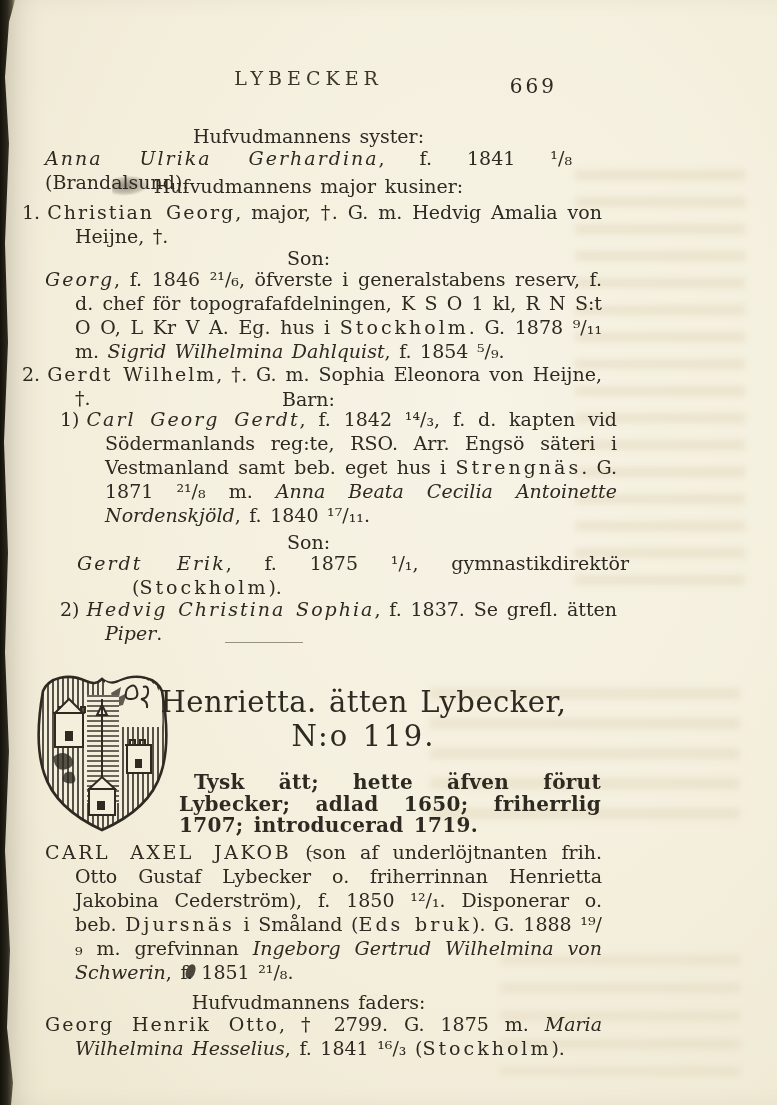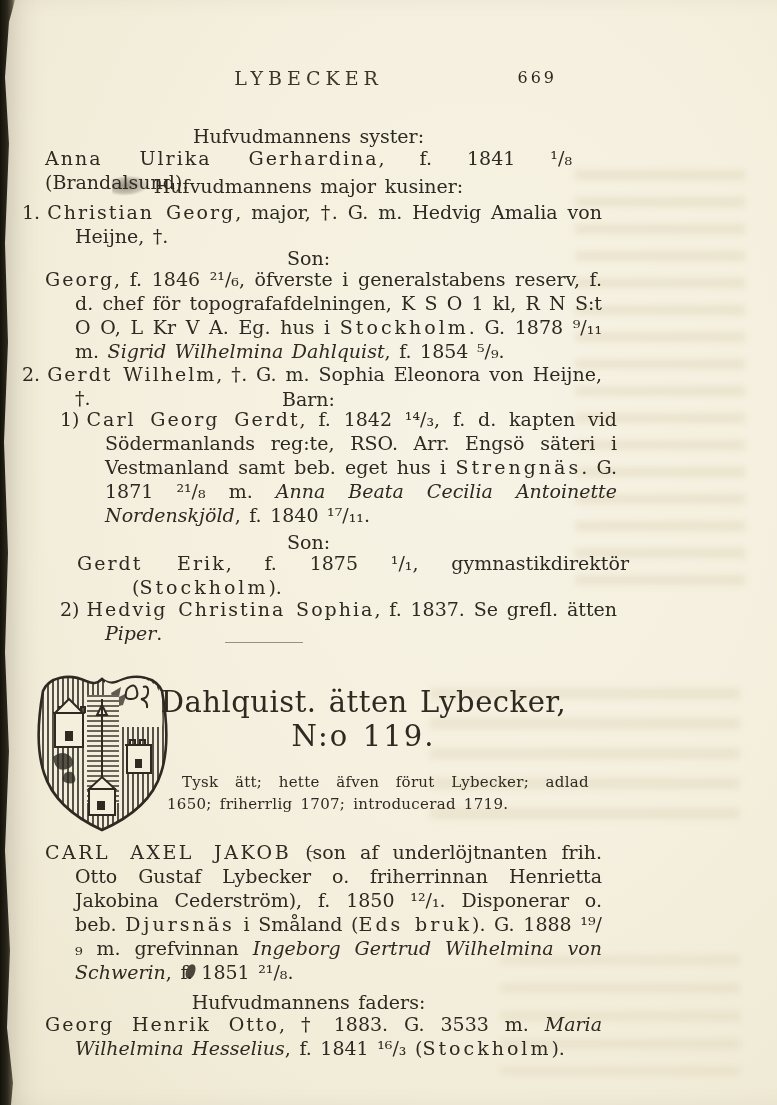--- a/index.html
+++ b/index.html
@@ -38,32 +38,32 @@
   }
   .content{position:absolute;left:45px;top:0;width:527px;}
   .block{position:absolute;width:527px;font-size:19px;line-height:24px;
          text-align:justify;word-spacing:2.5px;}
   .center{text-align:center;}
   .hang{padding-left:30px;text-indent:-30px;}
   .hang-out{padding-left:30px;text-indent:-53px;}
   .child{left:15px;width:512px;padding-left:45px;text-indent:-45px;}
   .hang-deep{left:32px;width:497px;padding-left:55px;text-indent:-55px;}
   .marker{margin-right:7px;}
-  .name-i{letter-spacing:2px;}
+  .name-i{font-style:italic;letter-spacing:2px;}
   .it{font-style:italic;}
   .name-r{letter-spacing:2px;}
   .sp{letter-spacing:3px;}
   .caps-name{letter-spacing:2.5px;word-spacing:6px;margin-top:42px;}
   .run-title{letter-spacing:5px;color:#3b352a;font-size:19px;margin-top:40px;}
-  .pagenum{position:absolute;right:15px;top:0;font-size:16px;letter-spacing:3px;}
+  .pagenum{position:absolute;right:15px;top:8px;font-size:20px;letter-spacing:3px;}
   .divider{position:absolute;left:225px;top:642px;width:78px;border-top:1.6px solid rgba(72,65,52,.55);}
   .sec-title{font-size:29px;line-height:32px;letter-spacing:.5px;}
   .sec-title .b{font-weight:normal;}
   .sec-no{font-size:29px;line-height:28px;letter-spacing:2px;}
-  .intro{left:122px;width:422px;font-size:15px;line-height:21.5px;font-weight:normal;
+  .intro{left:134px;width:422px;font-size:20px;line-height:21.5px;font-weight:bold;
          letter-spacing:.3px;word-spacing:3px;text-indent:15px;text-align:justify;}
   .coa{position:absolute;left:31px;top:669px;width:143px;height:166px;}
   .breve{position:absolute;left:306px;top:845px;width:10px;height:6px;
          border-bottom:1.5px solid rgba(46,41,33,.7);border-radius:0 0 50% 50%;transform:rotate(6deg);}
 </style>
 </head>
 <body>
 
 <div class="page">
 
@@ -143,26 +143,26 @@
     <g>
       <rect x="58" y="120" width="26" height="26" fill="#f4efdd" stroke="#2e2921" stroke-width="2"></rect>
       <path d="M58,120 L71,108 L84,120 Z" fill="#f4efdd" stroke="#2e2921" stroke-width="2"></path>
       <rect x="66" y="132" width="8" height="9" fill="#2e2921"></rect>
     </g>
 
     <path d="M22,88 q10,-8 18,0 q6,8 -4,12 q-12,4 -14,-12 M34,104 q8,-4 10,4 q2,8 -8,6 q-8,-2 -2,-10" fill="#2e2921" opacity=".8"></path>
   </svg>
 
   <div class="content">
-    <div class="block center sec-title" style="top:686px;left:110px;width:417px"><span>Dahlquist. ätten </span><span class="b">Lybecker,</span></div>
+    <div class="block center sec-title" style="top:686px;left:110px;width:417px"><span>Henrietta. ätten </span><span class="b">Lybecker,</span></div>
 
     <div class="block center sec-no" style="top:722px;left:110px;width:417px">N:o 119.</div>
 
     <div class="block intro" style="top:772px">Tysk ätt; hette äfven förut Lybecker; adlad 1650; friherrlig 1707; introducerad 1719.</div>
 
     <div class="block hang" style="top:840px"><span class="caps-name">CARL AXEL JAKOB</span><span> (son af underlöjtnanten frih. Otto Gustaf Lybecker o. friherrinnan Henrietta Jakobina Cederström), f. 1850 ¹²/₁. Disponerar o. beb. </span><span class="sp">Djursnäs</span><span> i Småland (</span><span class="sp">Eds bruk</span><span>). G. 1888 ¹⁹/₉ m. grefvinnan </span><span class="it">Ingeborg Gertrud Wilhelmina von Schwerin</span><span>, f. 1851 ²¹/₈.</span></div>
 
     <div class="block center" style="top:990px">Hufvudmannens faders:</div>
 
-    <div class="block hang" style="top:1012px"><span class="name-r">Georg Henrik Otto</span><span>, † 1883. G. 3533 m. </span><span class="it">Maria Wilhelmina Hesselius</span><span>, f. 1841 ¹⁶/₃ (</span><span class="sp">Stockholm</span><span>).</span></div>
+    <div class="block hang" style="top:1012px"><span class="name-r">Georg Henrik Otto</span><span>, † 2799. G. 1875 m. </span><span class="it">Maria Wilhelmina Hesselius</span><span>, f. 1841 ¹⁶/₃ (</span><span class="sp">Stockholm</span><span>).</span></div>
   </div>
 
 </div>
 
 </body></html>

